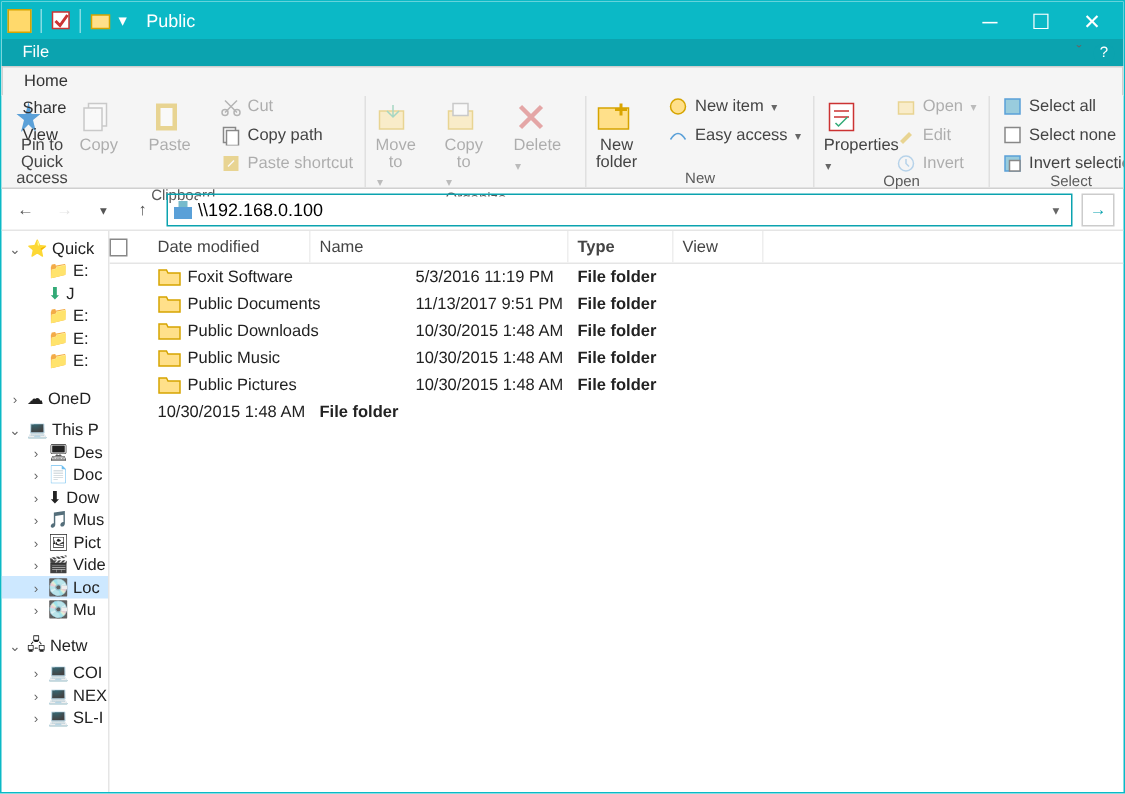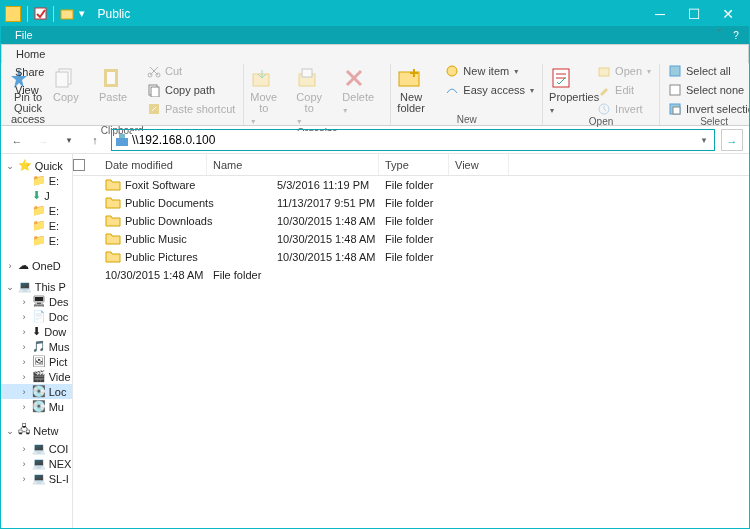--- a/index.html
+++ b/index.html
@@ -41,21 +41,21 @@
 .content { display:flex; height:377px; }
 .sidebar { width:72px; border-right:1px solid #e5e5e5; overflow:hidden; padding-top:4px; font-size:11px; color:#222;}
 .tnode { display:flex; align-items:center; gap:3px; padding:1px 0 1px 4px; white-space:nowrap; }
 .tnode.d1{padding-left:4px;} .tnode.d2{padding-left:18px;}
 .tnode .exp{width:10px; font-size:9px; color:#666; text-align:center;}
 .tnode.sel{background:#cde8ff;}
 .listarea { flex:1; display:flex; flex-direction:column; }
 .colhead { height:22px; border-bottom:1px solid #e5e5e5; display:flex; align-items:center; font-size:11px; color:#444;}
 .colhead .chk{width:26px; text-align:center;}
 .colhead .c{border-right:1px solid #eee; padding-left:6px; height:100%; display:flex; align-items:center;}
-.col-name{width:172px;} .col-date{width:108px;} .col-type{width:70px;} .col-size{width:60px;}
+.col-name{width:172px;} .col-date{width:108px;} .col-type{width:70px;font-weight:bold;} .col-size{width:60px;}
 .rows{flex:1;}
 .row{height:18px; display:flex; align-items:center; font-size:11px; color:#222;}
 .row .chk{width:26px; display:flex; justify-content:center;}
 .row .fico{width:16px;height:16px; margin-right:4px;}
 .row .c{padding-left:6px;}
 .status{height:22px; border-top:1px solid #e5e5e5; display:flex; align-items:center; padding:0 6px; font-size:11px; color:#444;}
 .status .views{margin-left:auto; display:flex; gap:2px;}
 .status .vbtn{width:20px;height:16px;border:1px solid #ccc; display:flex;align-items:center;justify-content:center;}
 .status .vbtn.active{background:#cde8ff;border-color:#7ab8e0;}
 .checkbox-empty{width:12px;height:12px;border:1px solid #888;background:#fff;}

